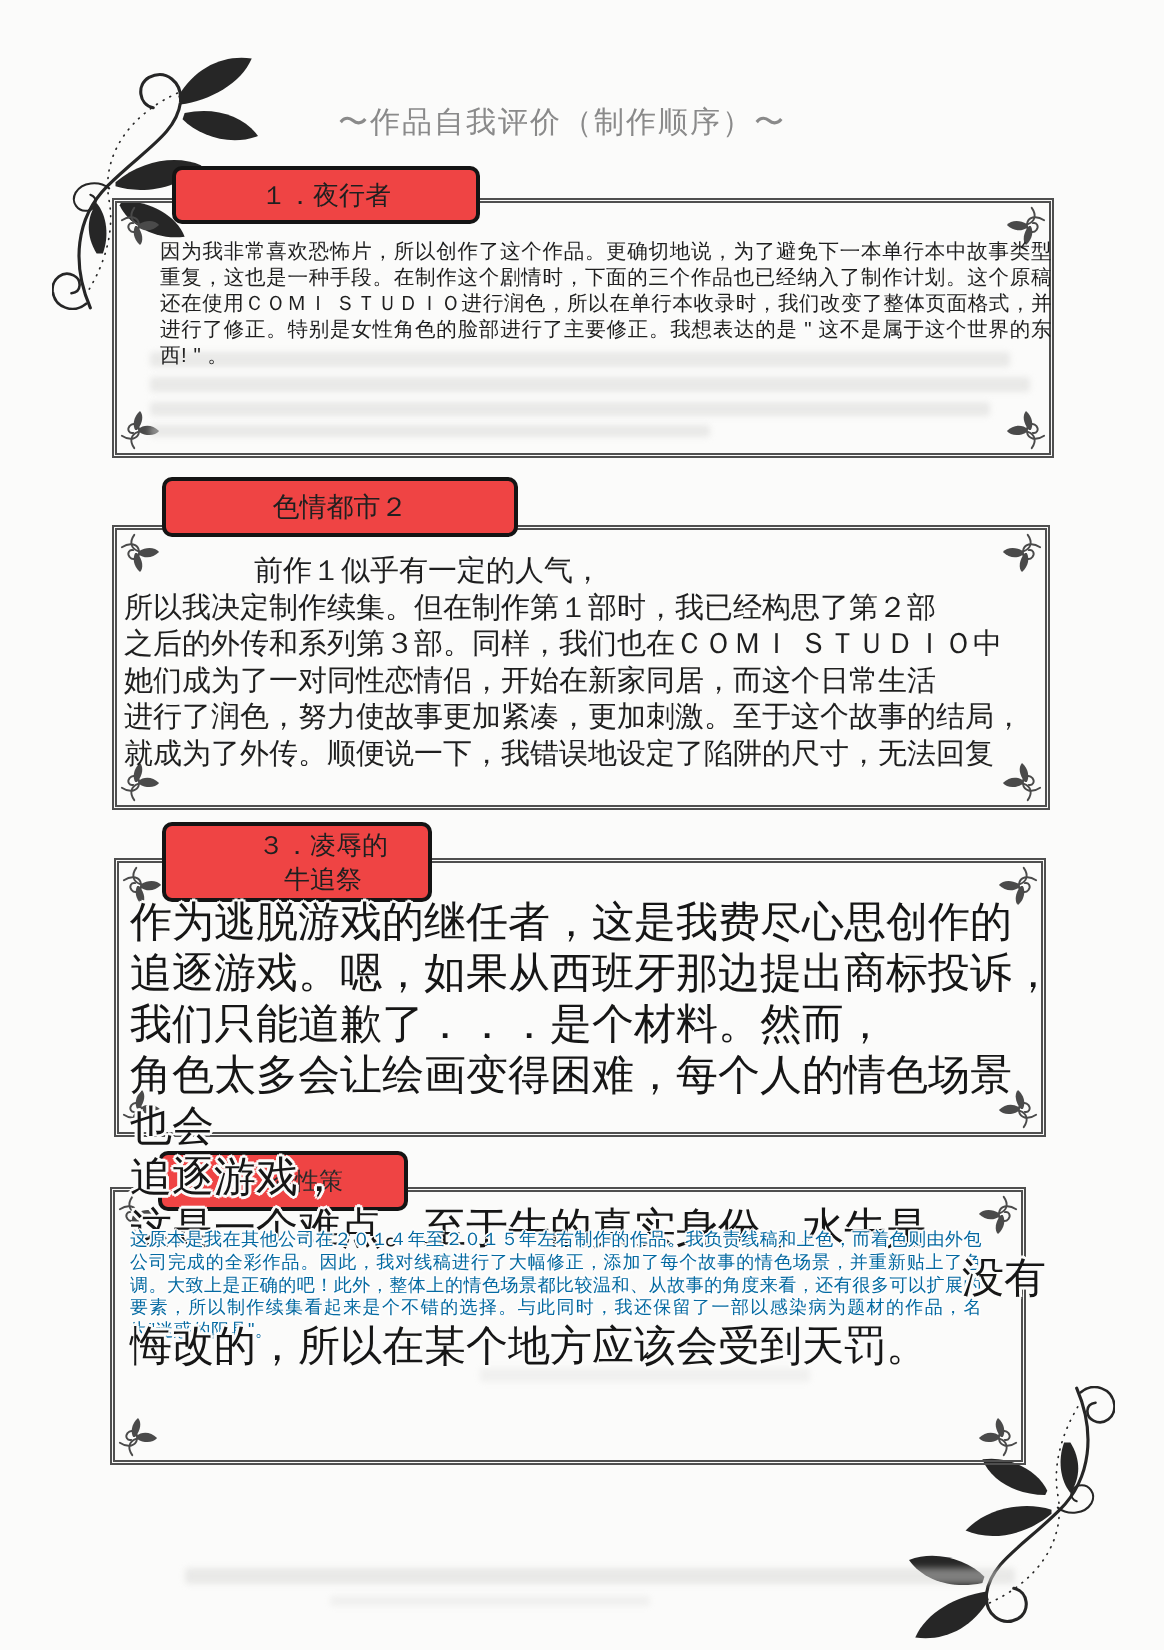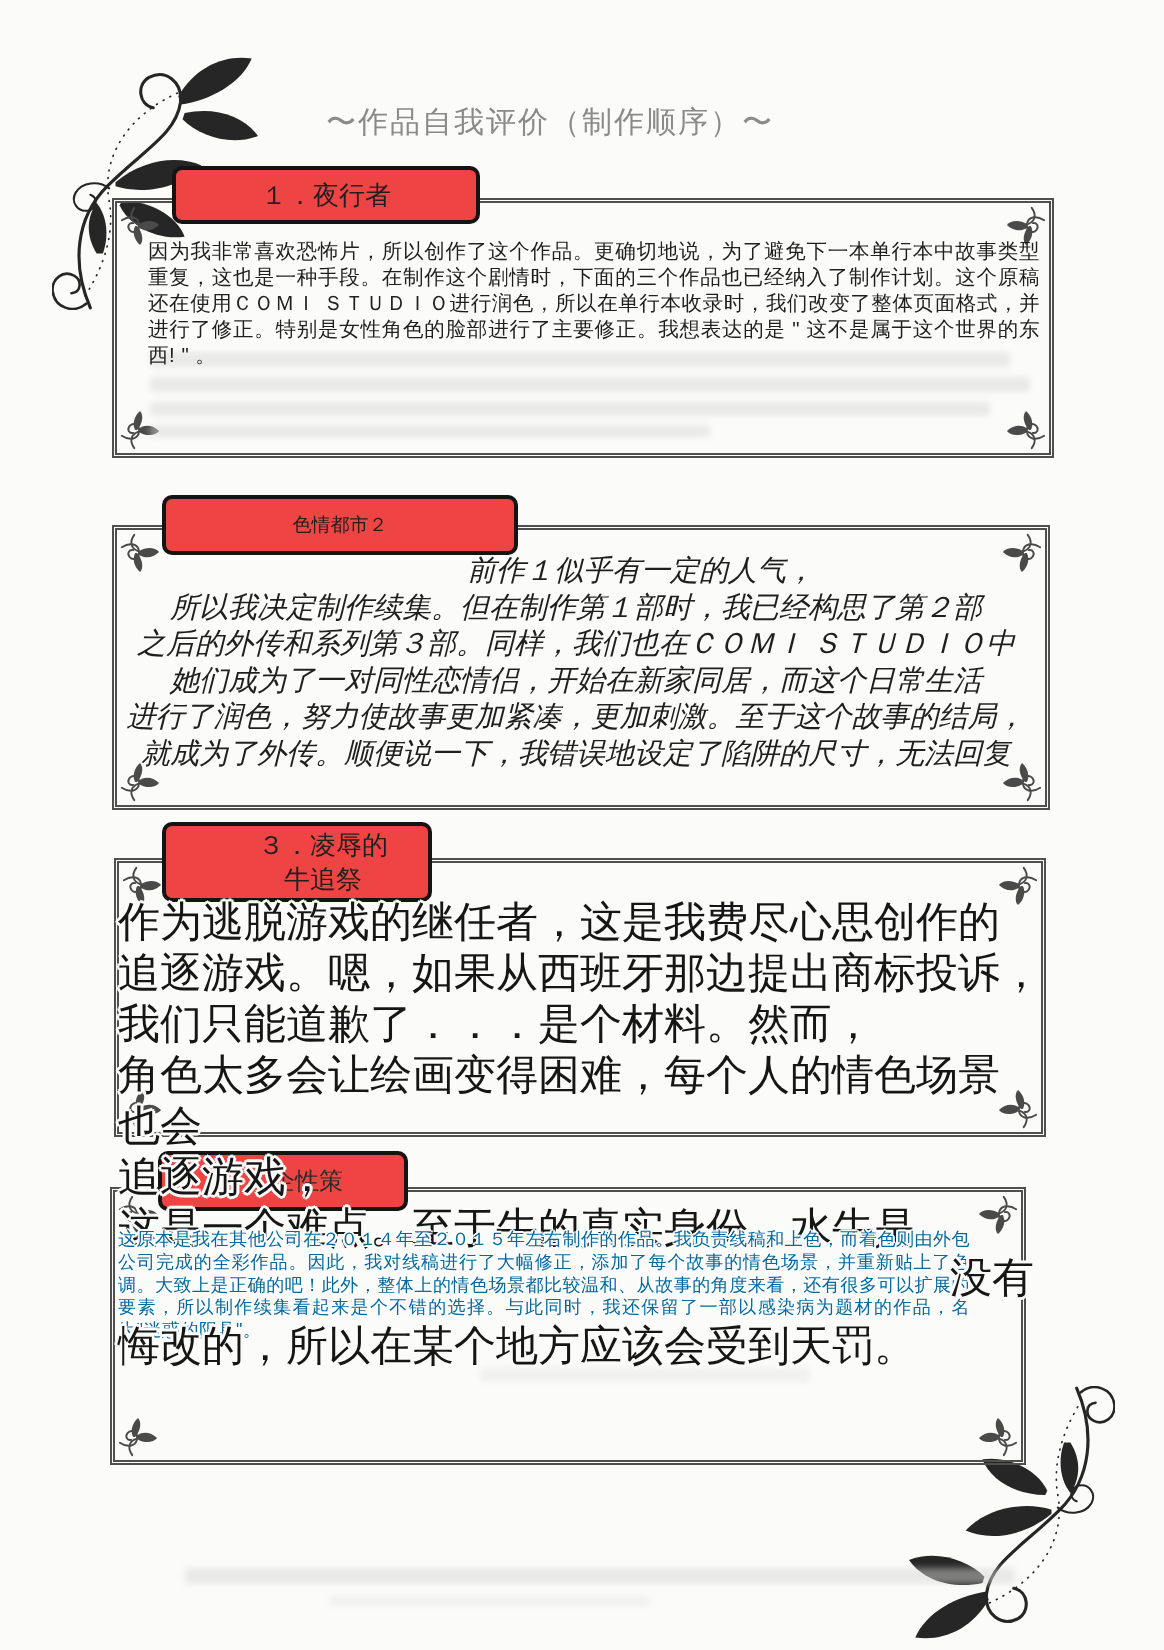--- a/index.html
+++ b/index.html
@@ -2,21 +2,21 @@
 <html><head>
 <meta charset="utf-8">
 <style>
   html,body{margin:0;padding:0;}
   body{
     width:1164px;height:1650px;position:relative;overflow:hidden;
     background:#fbfbfa;
     font-family:"Liberation Sans","DejaVu Sans",sans-serif;
     color:#1f1f1f;
   }
-  .abs{position:absolute;}
+  .abs{position:absolute;padding-left:12px;}
   
   .page-title{
     left:0;top:102px;width:1100px;text-align:center;
     font-size:30px;letter-spacing:2px;color:#8a8a8a;z-index:3;
   }
   
   .frame{
     position:absolute;border:5px double #4f4f4f;z-index:1;background:transparent;
   }
   .frame-1{left:112px;top:198px;width:932px;height:250px;}
@@ -27,30 +27,30 @@
   .corner.tl{top:2px;left:2px;}
   .corner.tr{top:2px;right:2px;transform:scaleX(-1);}
   .corner.bl{bottom:2px;left:2px;transform:scaleY(-1);}
   .corner.br{bottom:2px;right:2px;transform:scale(-1,-1);}
   
   .hbox{
     position:absolute;background:#ef4444;border:4px solid #141414;border-radius:10px;
     z-index:2;display:flex;flex-direction:column;justify-content:center;align-items:center;
   }
   .hbox-1{left:172px;top:166px;width:300px;height:50px;font-size:26px;}
-  .hbox-2{left:162px;top:495px;width:348px;height:52px;font-size:19px;}
+  .hbox-2{left:162px;top:477px;width:348px;height:52px;font-size:27px;}
   .hbox-3{left:162px;top:822px;width:270px;height:80px;font-size:26px;padding-left:52px;box-sizing:border-box;line-height:34px;}
   .hbox-4{left:158px;top:1151px;width:242px;height:52px;font-size:24px;color:#2a2a2a;}
   
   .sec1-body{
     left:148px;top:238px;width:892px;z-index:3;
     font-size:20.5px;line-height:26px;letter-spacing:0.5px;text-align:justify;
   }
   .sec2-block{left:112px;top:552px;width:928px;z-index:3;font-size:29px;line-height:36.5px;}
-  .sec2-line{text-align:center;white-space:nowrap;font-style:italic;}
+  .sec2-line{white-space:nowrap;}
   .sec2-line.first{margin-left:130px;}
   .bigtext{font-size:42px;line-height:51px;white-space:nowrap;color:#161616;}
   .halo{text-shadow:-2px -2px 0 #fbfbfa,2px -2px 0 #fbfbfa,-2px 2px 0 #fbfbfa,2px 2px 0 #fbfbfa,-3px 0 0 #fbfbfa,3px 0 0 #fbfbfa,0 -3px 0 #fbfbfa,0 3px 0 #fbfbfa;}
   .halo-sm{text-shadow:-1.5px -1.5px 0 #fdfdfd,1.5px -1.5px 0 #fdfdfd,-1.5px 1.5px 0 #fdfdfd,1.5px 1.5px 0 #fdfdfd,-2px 0 0 #fdfdfd,2px 0 0 #fdfdfd,0 -2px 0 #fdfdfd,0 2px 0 #fdfdfd;}
   .sec3-block{left:118px;top:896px;z-index:4;}
   .overflow-word{left:950px;top:1252px;z-index:6;}
   .final-line{left:118px;top:1320px;z-index:6;}
   .sec4-body{
     left:118px;top:1228px;width:852px;z-index:5;
     font-size:18px;line-height:22.8px;letter-spacing:0.5px;text-align:justify;color:#0369a1;

